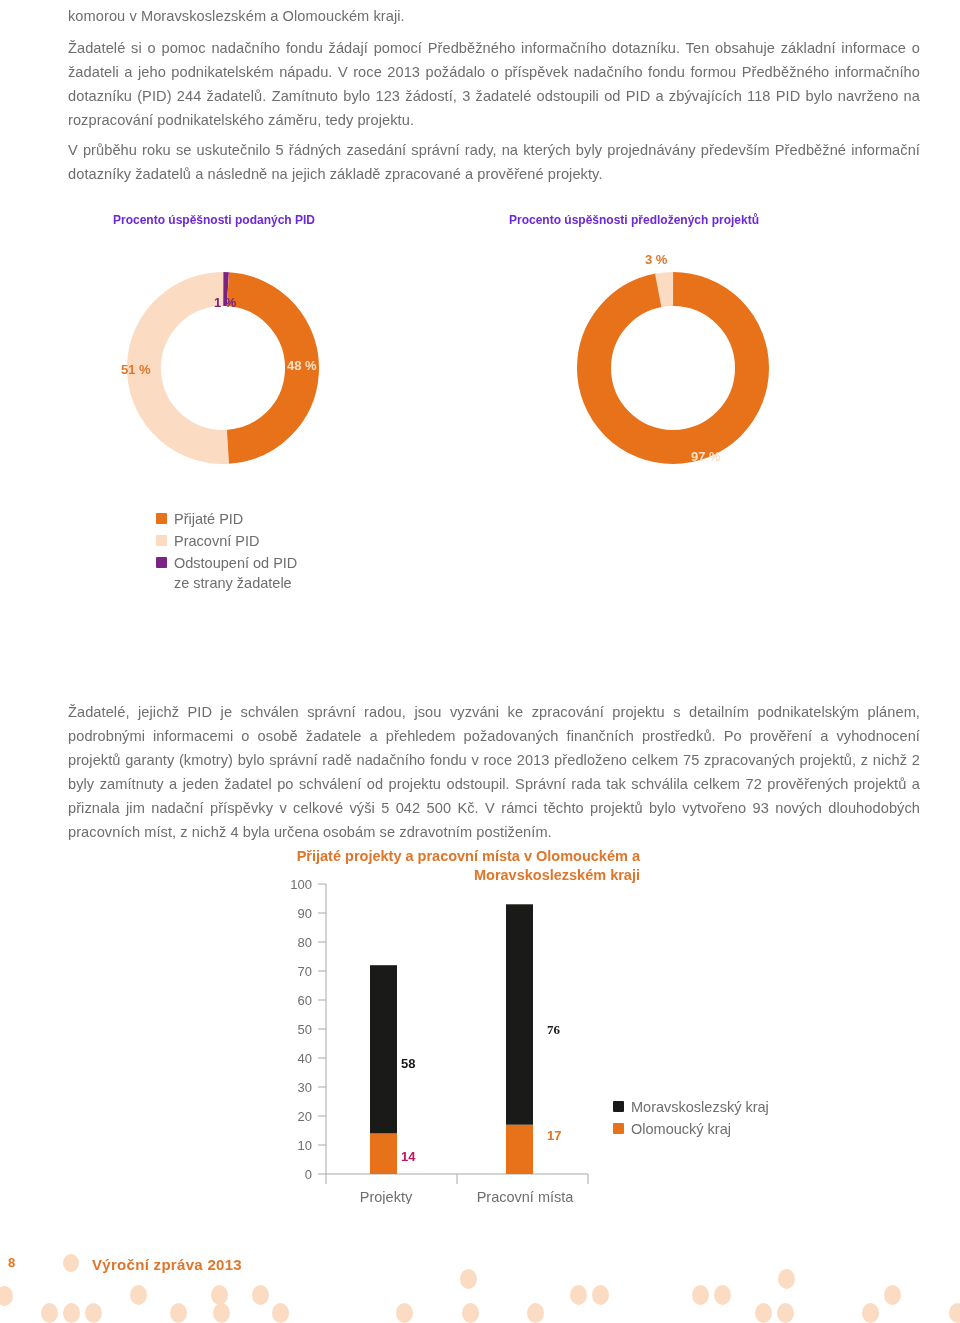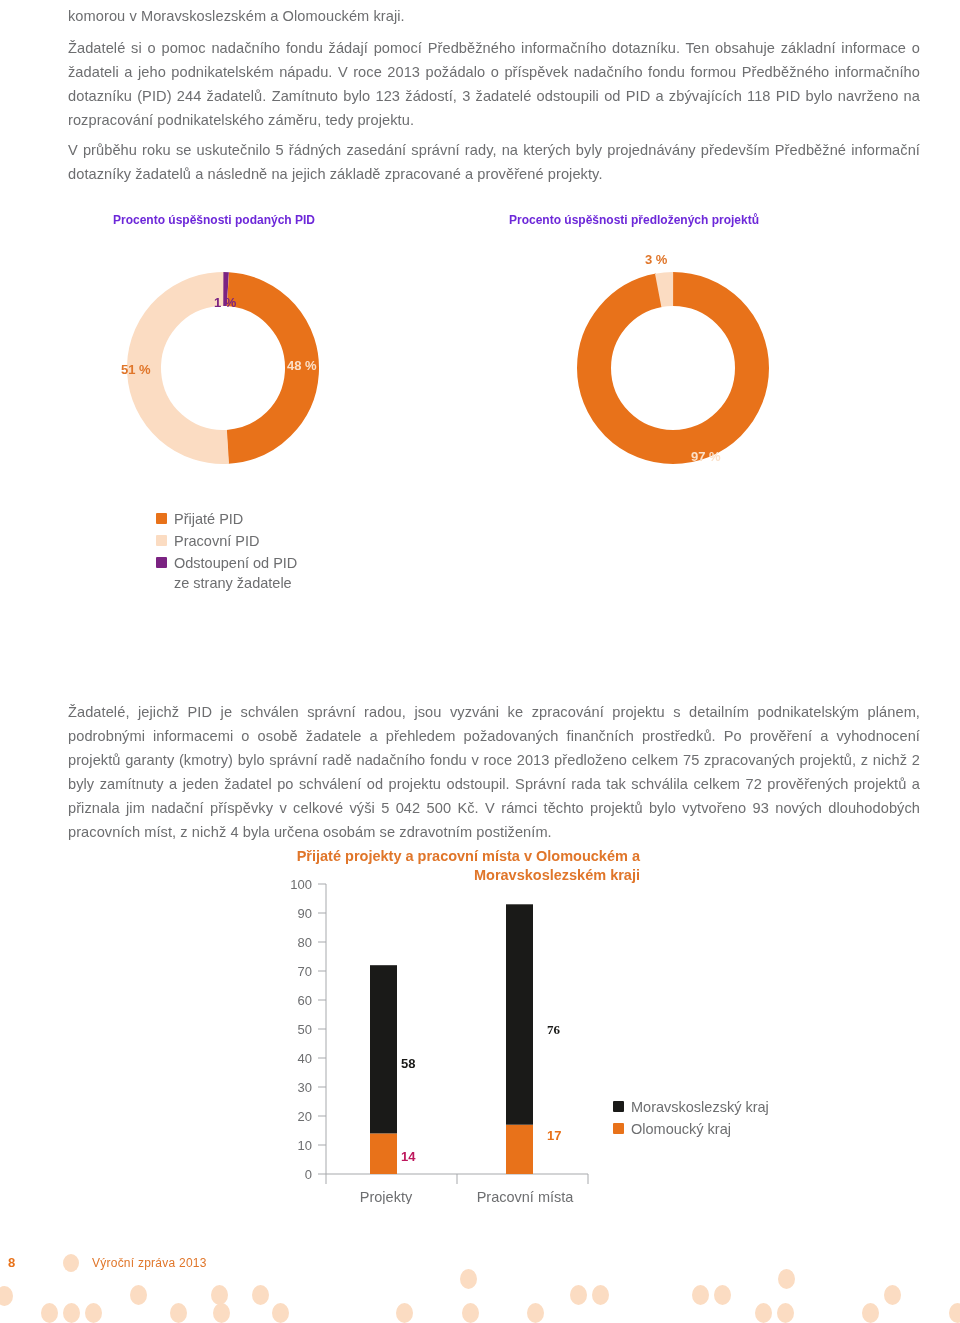--- a/index.html
+++ b/index.html
@@ -92,21 +92,21 @@
     position:absolute;left:8px;top:0px;
     font-weight:bold;font-size:13px;color:#e8721a;
   }
   #footer-dot{
     position:absolute;left:63px;top:-1px;
     width:16px;height:18px;border-radius:50%;
     background:#fbdcc2;
   }
   #footer-label{
     position:absolute;left:92px;top:1px;
-    font-size:12px;color:#e0762a;letter-spacing:.02em;font-weight:normal;
+    font-size:15px;color:#e0762a;letter-spacing:.02em;font-weight:bold;
   }
   .fdot{position:absolute;background:#fbdcc2;border-radius:50%;}
 </style>
 </head>
 <body>
 
 <div class="page">
 
   <div class="copy" id="intro-line">
     <p>komorou v Moravskoslezském a Olomouckém kraji.</p>

